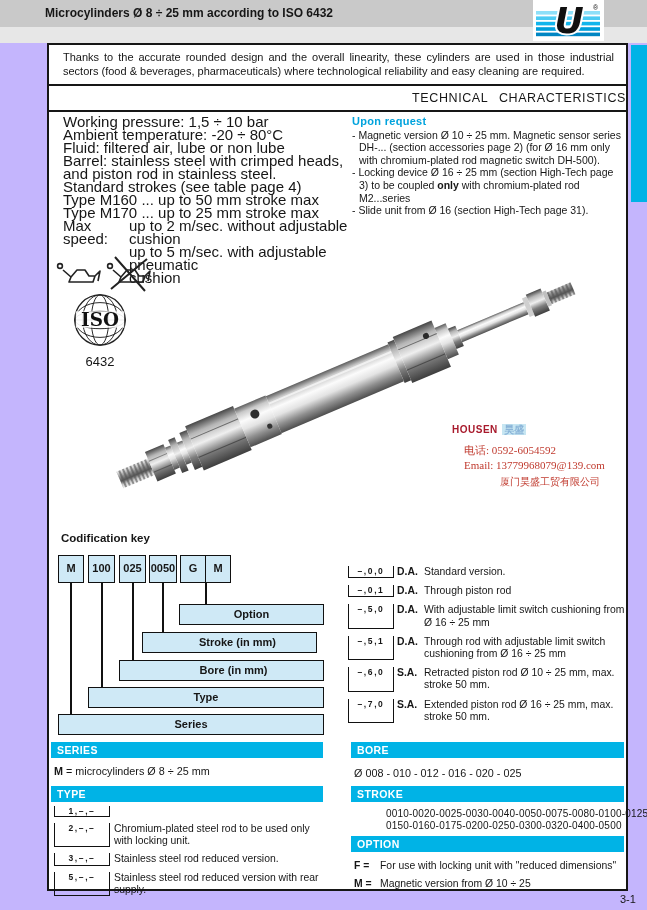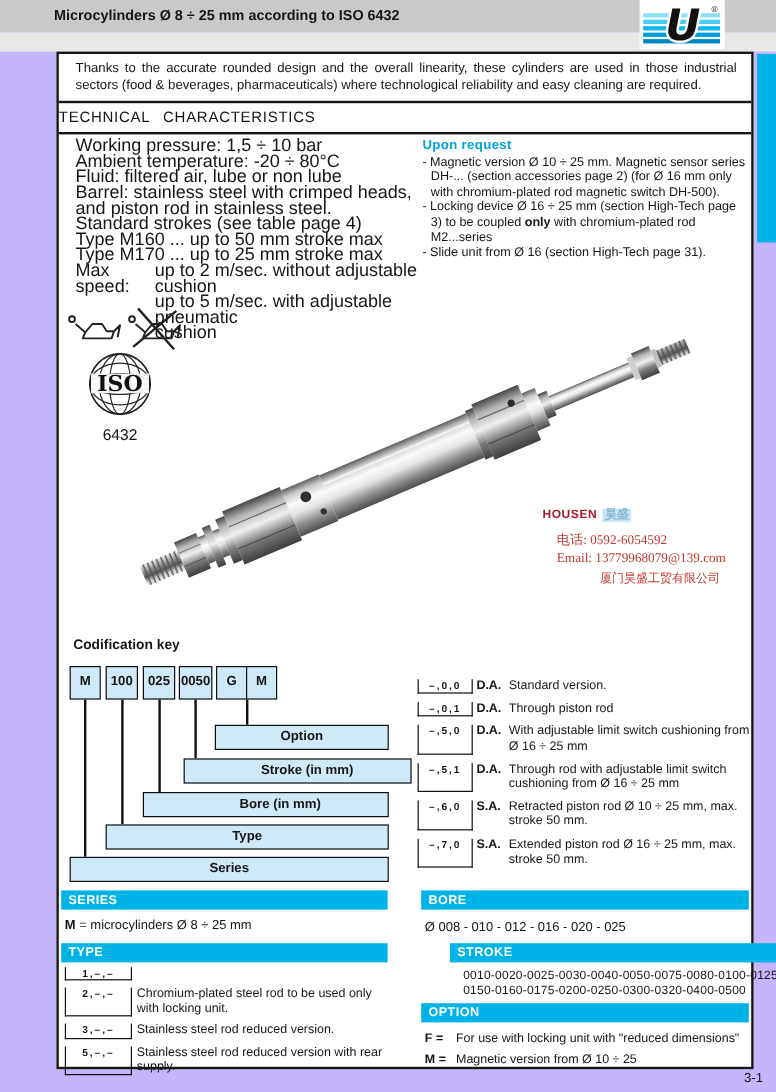--- a/index.html
+++ b/index.html
@@ -12,21 +12,21 @@
   .hbar2 { position:absolute; left:0; top:27px; width:647px; height:16px; background:#e7e7e7; }
   .htitle { position:absolute; left:45px; top:0; height:27px; line-height:27px; font-size:12px; font-weight:bold; }
   .logo-box { position:absolute; left:533px; top:0; width:71px; height:41px; background:#fff; }
 
   .side-tab { position:absolute; left:631px; top:45px; width:16px; height:157px; background:#00b3e6; }
 
   
   .main-box { position:absolute; left:47px; top:43px; width:581px; height:848px; border:2px solid #161616; background:#fff; }
 
   .intro { position:absolute; left:0; top:0; width:577px; height:41px; border-bottom:2px solid #161616; padding:5px 12px 0 14px; font-size:11px; line-height:14px; text-align:justify; }
-  .tc-row { position:absolute; left:0; top:41px; width:577px; height:26px; border-bottom:2px solid #161616; text-align:left; line-height:25px; font-size:12.5px; letter-spacing:.6px; word-spacing:7px; }
+  .tc-row { position:absolute; left:0; top:41px; width:577px; height:26px; border-bottom:2px solid #161616; text-align:right; line-height:25px; font-size:12.5px; letter-spacing:.6px; word-spacing:7px; }
 
   .specs { position:absolute; left:14px; top:70px; width:290px; font-size:15px; line-height:13px; }
   .maxspeed { display:flex; }
   .maxspeed .lbl { width:66px; flex:none; }
 
   .upon { position:absolute; left:303px; top:70px; width:273px; font-size:10.5px; line-height:12.6px; }
   .upon-title { color:#00a3dd; font-weight:bold; font-size:11px; letter-spacing:.3px; margin-bottom:1px; }
   .ur-item { padding-left:7px; text-indent:-7px; }
 
   .symbols { position:absolute; left:6px; top:206px; }
@@ -222,21 +222,21 @@
     <div class="cbox" style="left:131px; width:26px;">G</div>
     <div class="cbox" style="left:156px; width:26px;">M</div>
 
     <div class="vln" style="left:21px; top:538px; height:131px;"></div>
     <div class="vln" style="left:52px; top:538px; height:104px;"></div>
     <div class="vln" style="left:83px; top:538px; height:77px;"></div>
     <div class="vln" style="left:113px; top:538px; height:49px;"></div>
     <div class="vln" style="left:156px; top:538px; height:21px;"></div>
 
     <div class="cbar" style="left:130px; top:559px; width:145px;">Option</div>
-    <div class="cbar" style="left:104px; top:587px; width:190px;padding-left:16px;">Stroke (in mm)</div>
+    <div class="cbar" style="left:93px; top:587px; width:175px;padding-left:16px;">Stroke (in mm)</div>
     <div class="cbar" style="left:70px; top:615px; width:205px;padding-left:24px;">Bore (in mm)</div>
     <div class="cbar" style="left:39px; top:642px; width:236px;">Type</div>
     <div class="cbar" style="left:9px; top:669px; width:266px;">Series</div>
 
     <div class="da-list">
       <div class="da-row">
         <span class="chip">–,0,0</span>
         <span class="da-type">D.A.</span>
         <span>Standard version.</span>
       </div>
@@ -285,21 +285,21 @@
       </div>
       <div class="type-row">
         <span class="chip">5,–,–</span>
         <span>Stainless steel rod reduced version with rear supply.</span>
       </div>
     </div>
 
     <div class="sec-bar" style="left:302px; top:697px; width:273px;">BORE</div>
     <div class="plain" style="left:305px; top:722px;">Ø 008 - 010 - 012 - 016 - 020 - 025</div>
 
-    <div class="sec-bar" style="left:302px; top:741px; width:273px;margin-left:24px;">STROKE</div>
+    <div class="sec-bar" style="left:302px; top:741px; width:273px;">STROKE</div>
     <div class="stroke-text">0010-0020-0025-0030-0040-0050-0075-0080-0100-0125-0150-0160-0175-0200-0250-0300-0320-0400-0500</div>
 
     <div class="sec-bar" style="left:302px; top:791px; width:273px;">OPTION</div>
     <div class="opt-rows">
       <div class="opt-row">
         <span class="opt-code">F =</span>
         <span>For use with locking unit with "reduced dimensions"</span>
       </div>
       <div class="opt-row">
         <span class="opt-code">M =</span>

